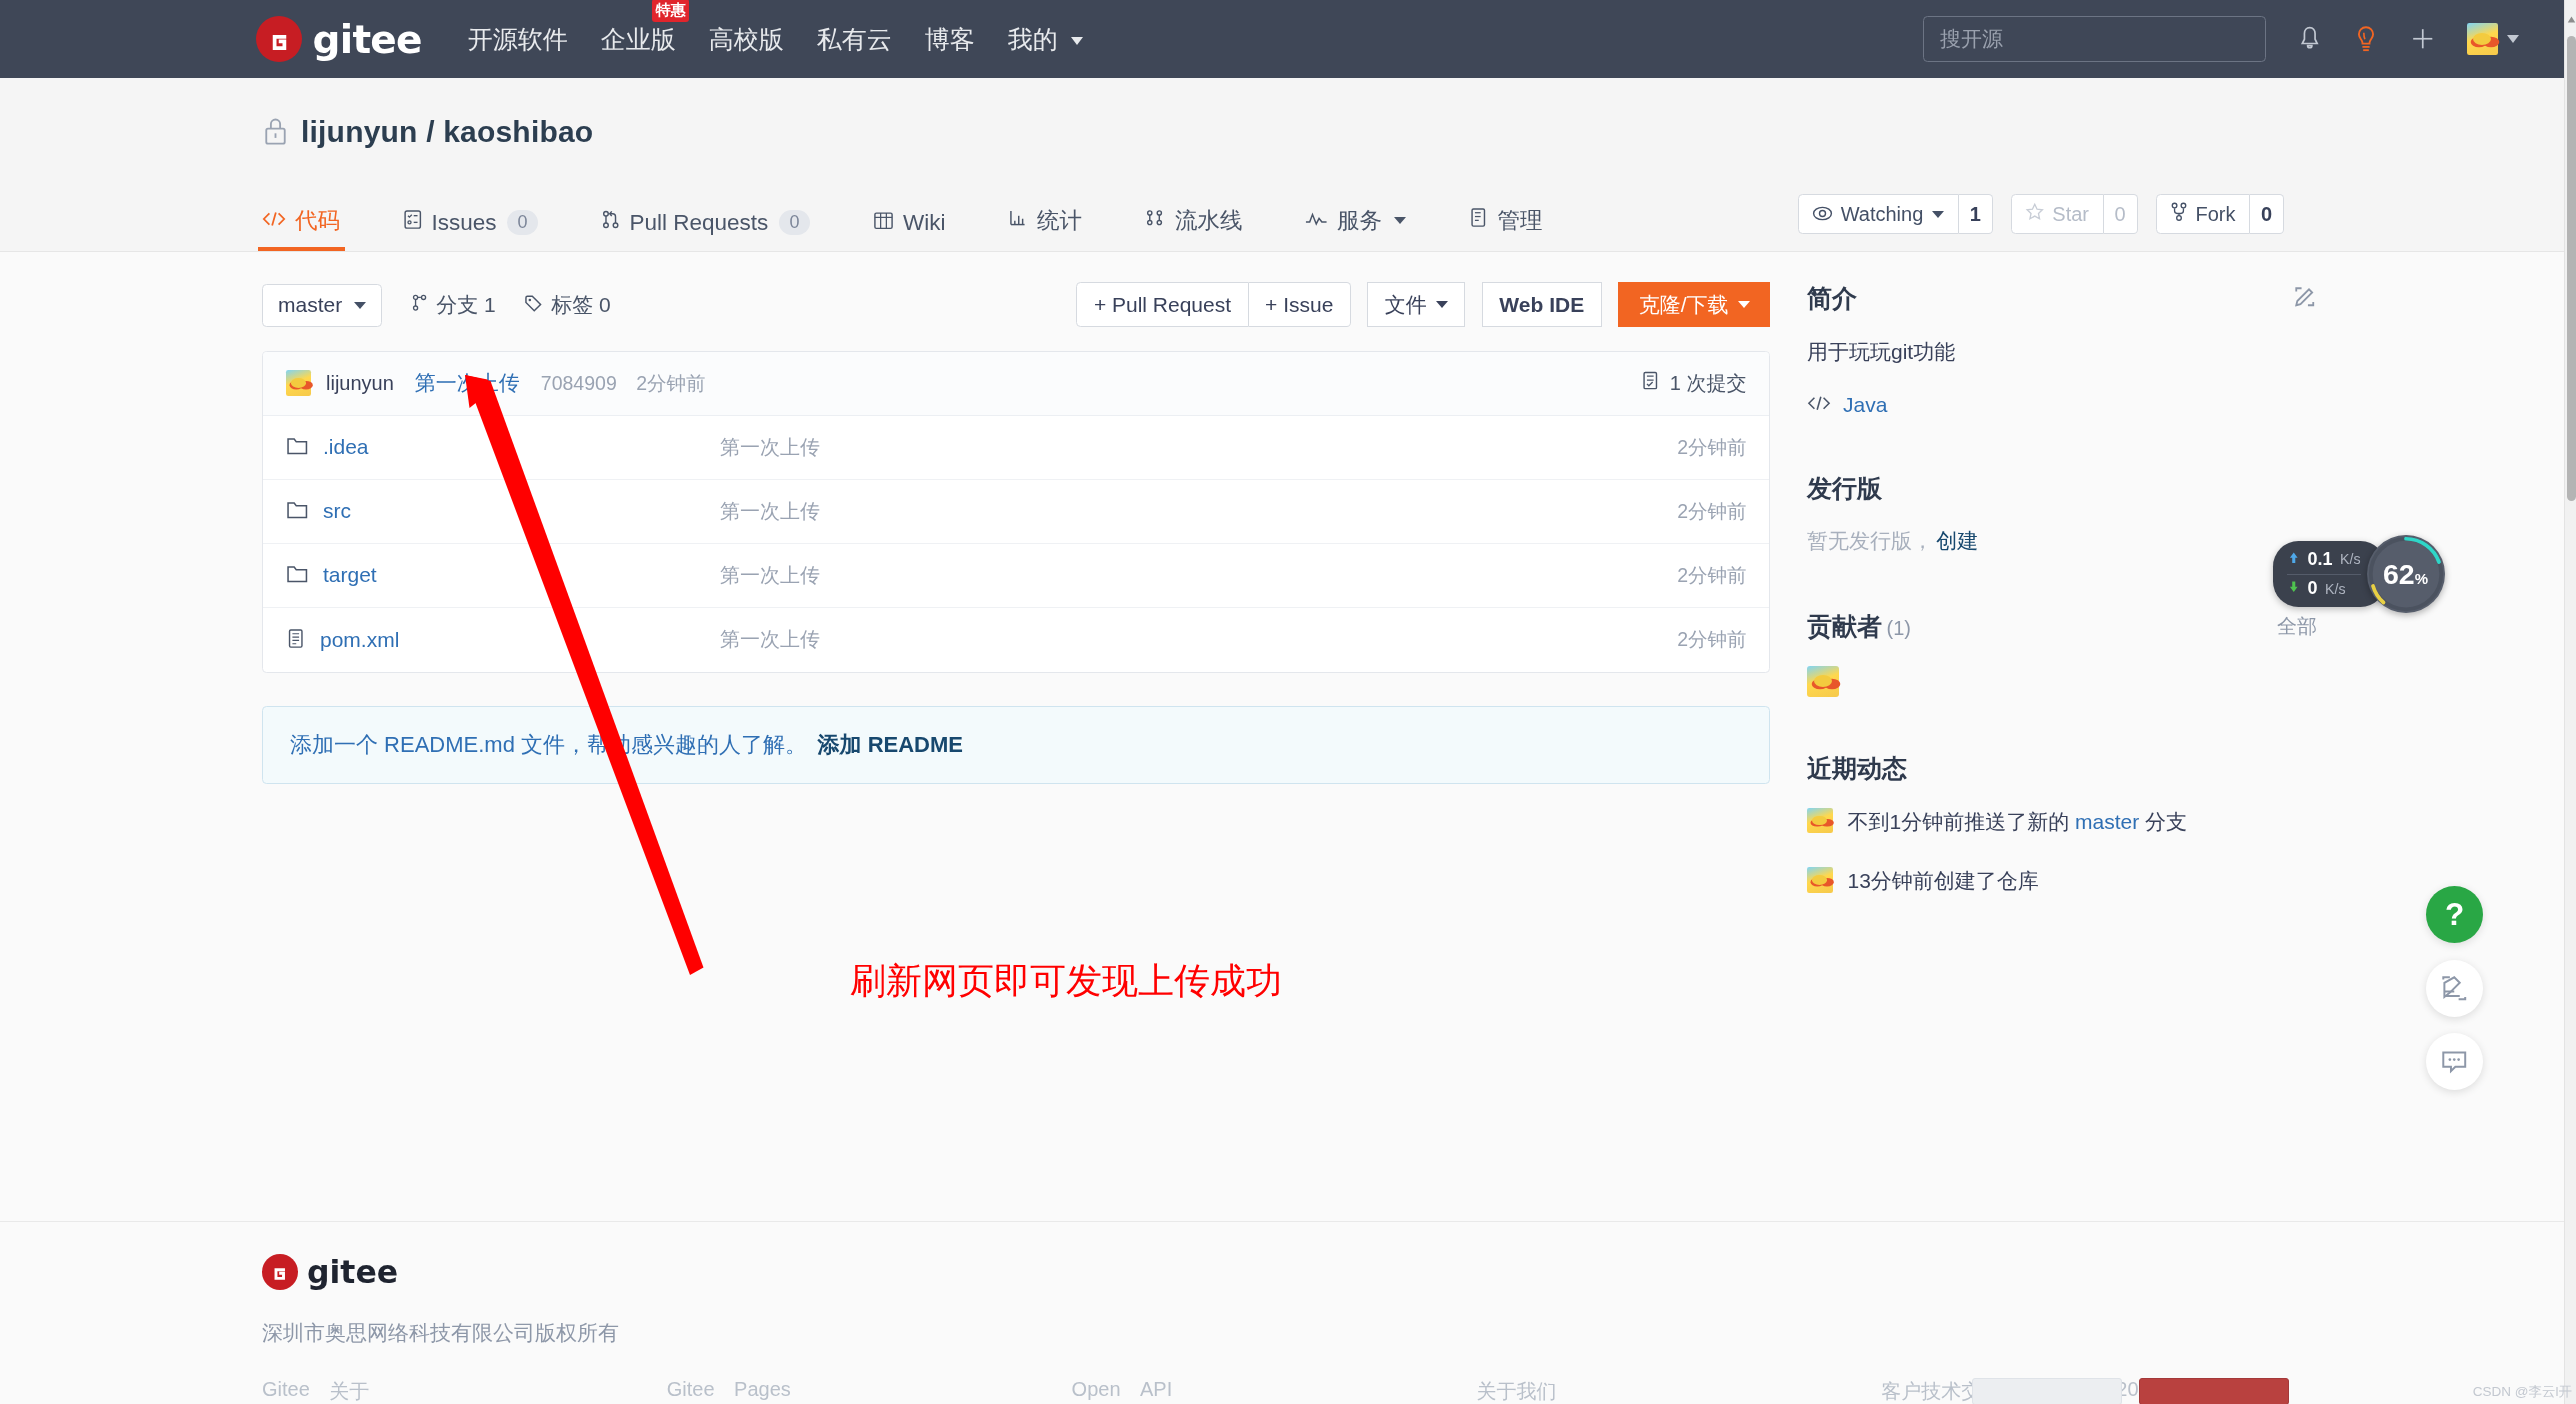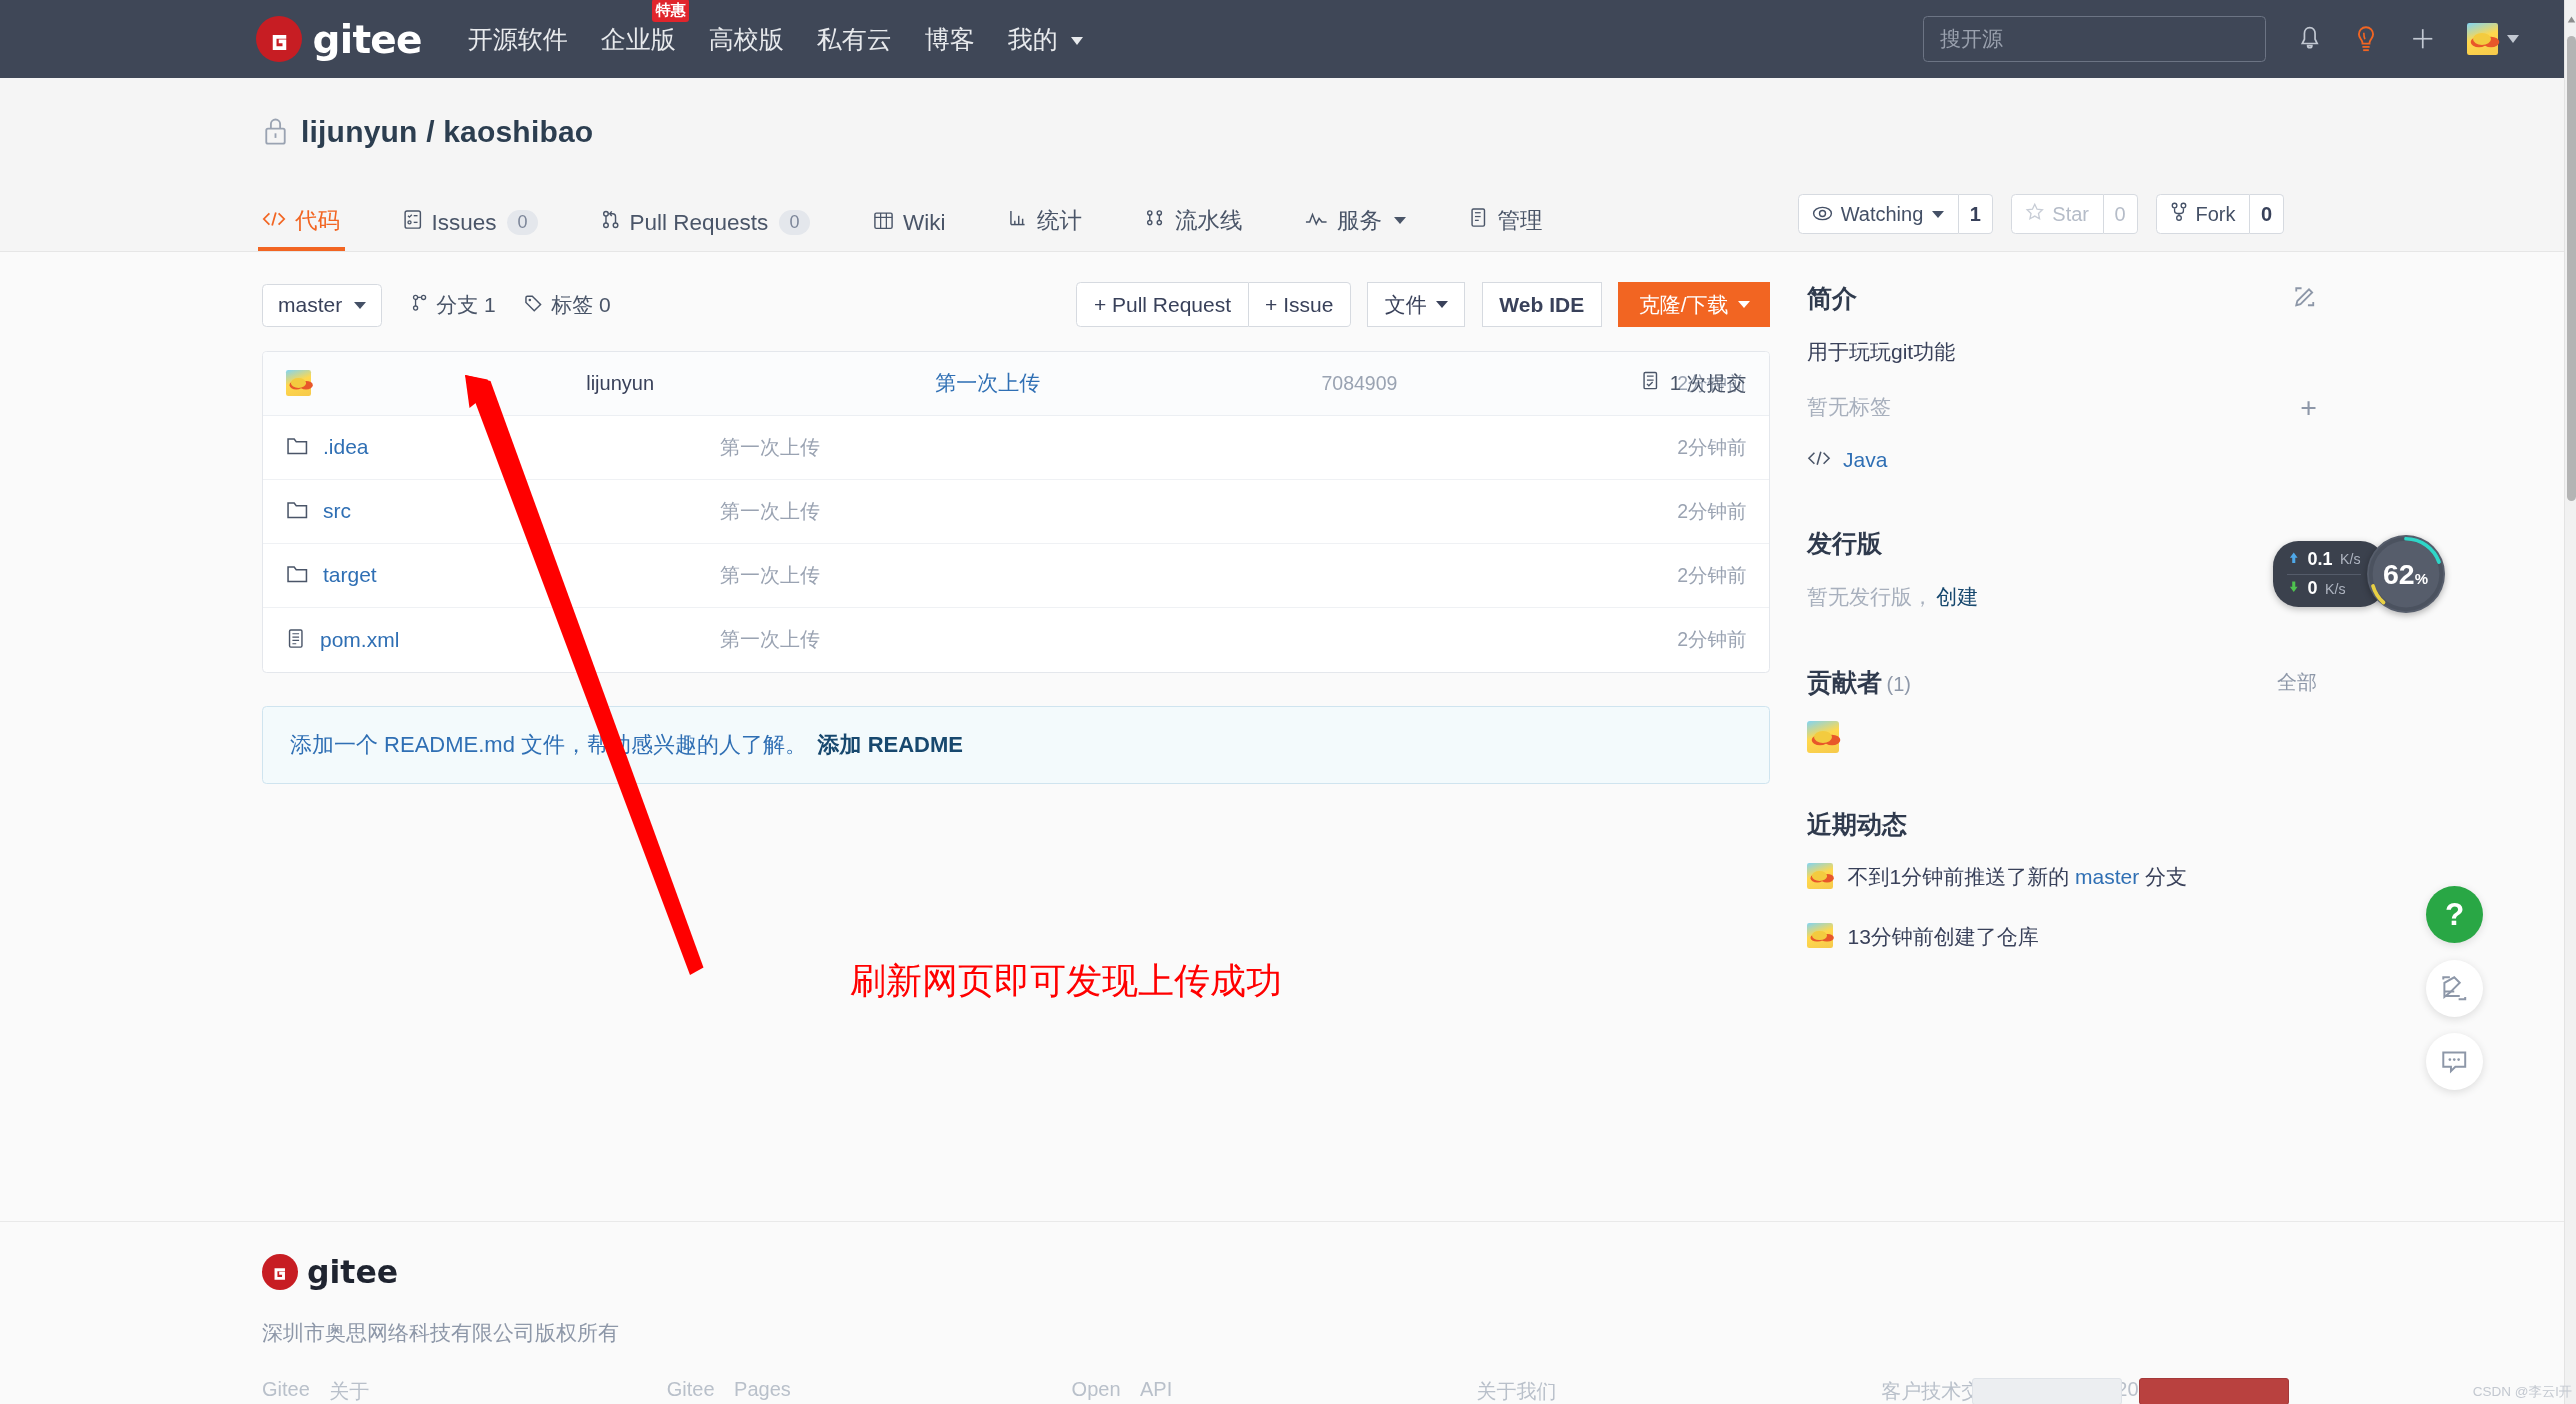--- a/index.html
+++ b/index.html
@@ -228,21 +228,21 @@
   .tb-caret.light { border-top-color: #fff; }
 
   .file-panel {
     margin-top: 22.5px; border: 0.7px solid #e4e7ec;
     border-radius: 4.5px; background: #fff; overflow: hidden;
   }
   .commit-row {
     display: flex; align-items: center;
     height: 64px; padding: 0 22.5px;
     border-bottom: 0.7px solid #eceff3;
-    background: #fbfcfd; position: relative; justify-content: space-between;
+    background: #fbfcfd; position: relative;
   }
   .mini-avatar {
     width: 25.5px; height: 25.5px; border-radius: 2.2px;
     background: linear-gradient(160deg,#7fd4f5 0%,#ffd84d 45%,#f6c94b 100%);
     position: relative; flex: none;
   }
   .mini-avatar::after {
     content: ""; position: absolute; left: 5.2px; top: 8.2px;
     width: 15px; height: 9.7px; border-radius: 50%;
     background: #f3cb3f;
@@ -756,24 +756,20 @@
         <div class="side-head">
           <span class="side-title">简介</span>
           <span>
             <svg width="25.5" height="25.5" viewBox="0 0 24 24">
               <path d="M4 7V4h5M20 17v3h-5" fill="none" stroke="#8d97a8" stroke-width="1.7"></path>
               <path d="M4 20l4-1 11-11-3-3L5 16z" fill="none" stroke="#8d97a8" stroke-width="1.7"></path>
             </svg>
           </span>
         </div>
         <div class="side-desc">用于玩玩git功能</div>
-        <div class="side-muted-row">
-          <span class="side-muted">暂无标签</span>
-          <span class="plus-btn">+</span>
-        </div>
         <div class="lang-row">
           <span>
             <svg width="24" height="16.5" viewBox="0 0 26 18">
               <polyline points="8,3 2,9 8,15" fill="none" stroke="#4a5568" stroke-width="1.7"></polyline>
               <polyline points="18,3 24,9 18,15" fill="none" stroke="#4a5568" stroke-width="1.7"></polyline>
               <line x1="15" y1="2" x2="11" y2="16" stroke="#4a5568" stroke-width="1.7"></line>
             </svg>
           </span>
           <span class="lang-name">Java</span>
         </div>

